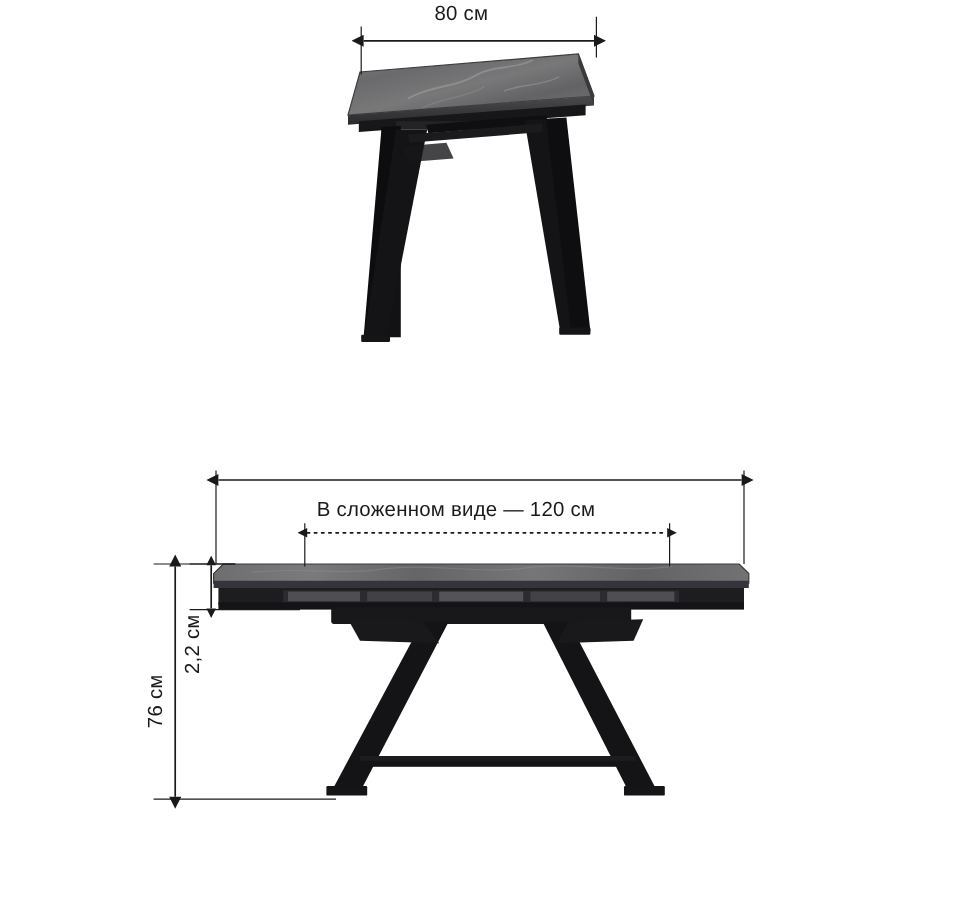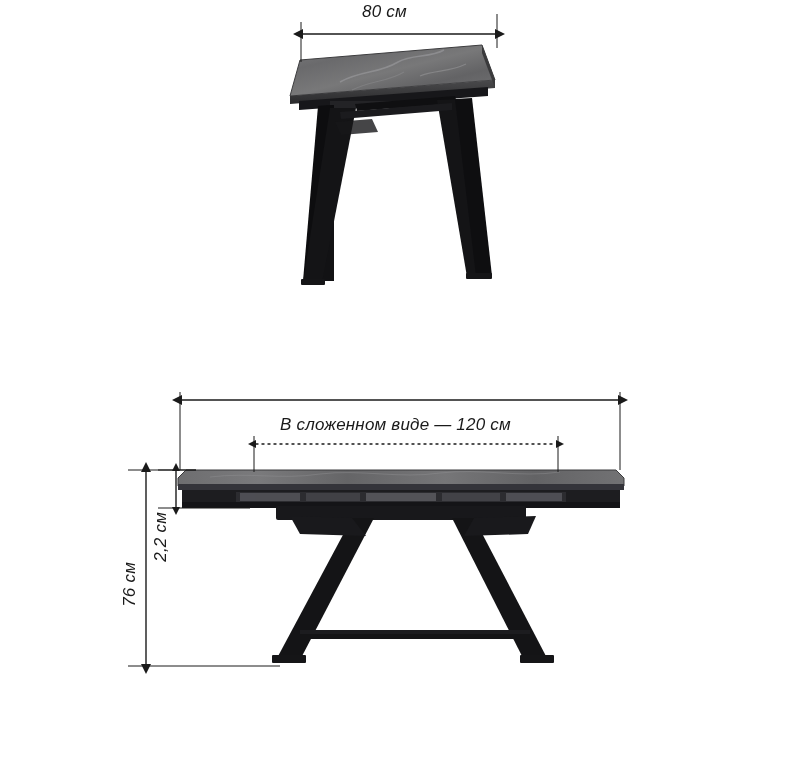--- a/index.html
+++ b/index.html
@@ -13,21 +13,20 @@
     position: relative;
     font-family: "Liberation Sans", sans-serif;
     color: #1a1a1a;
     overflow: hidden;
   }
   .stage {
     position: absolute;
     left: 0; top: 0;
     width: 800px;
     height: 762px;
-    font-style: italic;
   }
   svg.diagram {
     position: absolute;
     left: 0; top: 0;
     width: 800px;
     height: 762px;
   }
   .dim-label {
     position: absolute;
     font-family: "Liberation Sans", sans-serif;
@@ -40,21 +39,21 @@
     left: 362px;
     top: 2px;
     font-size: 17px;
   }
   #label-expanded {
     left: 256px;
     top: 371px;
     font-size: 17px;
   }
   #label-folded {
-    left: 280px;
+    left: 264px;
     top: 415px;
     font-size: 17px;
   }
   #label-thickness {
     left: 151px;
     top: 512px;
     font-size: 17px;
     transform-origin: left top;
     transform: rotate(-90deg) translate(-100%, 0);
   }

